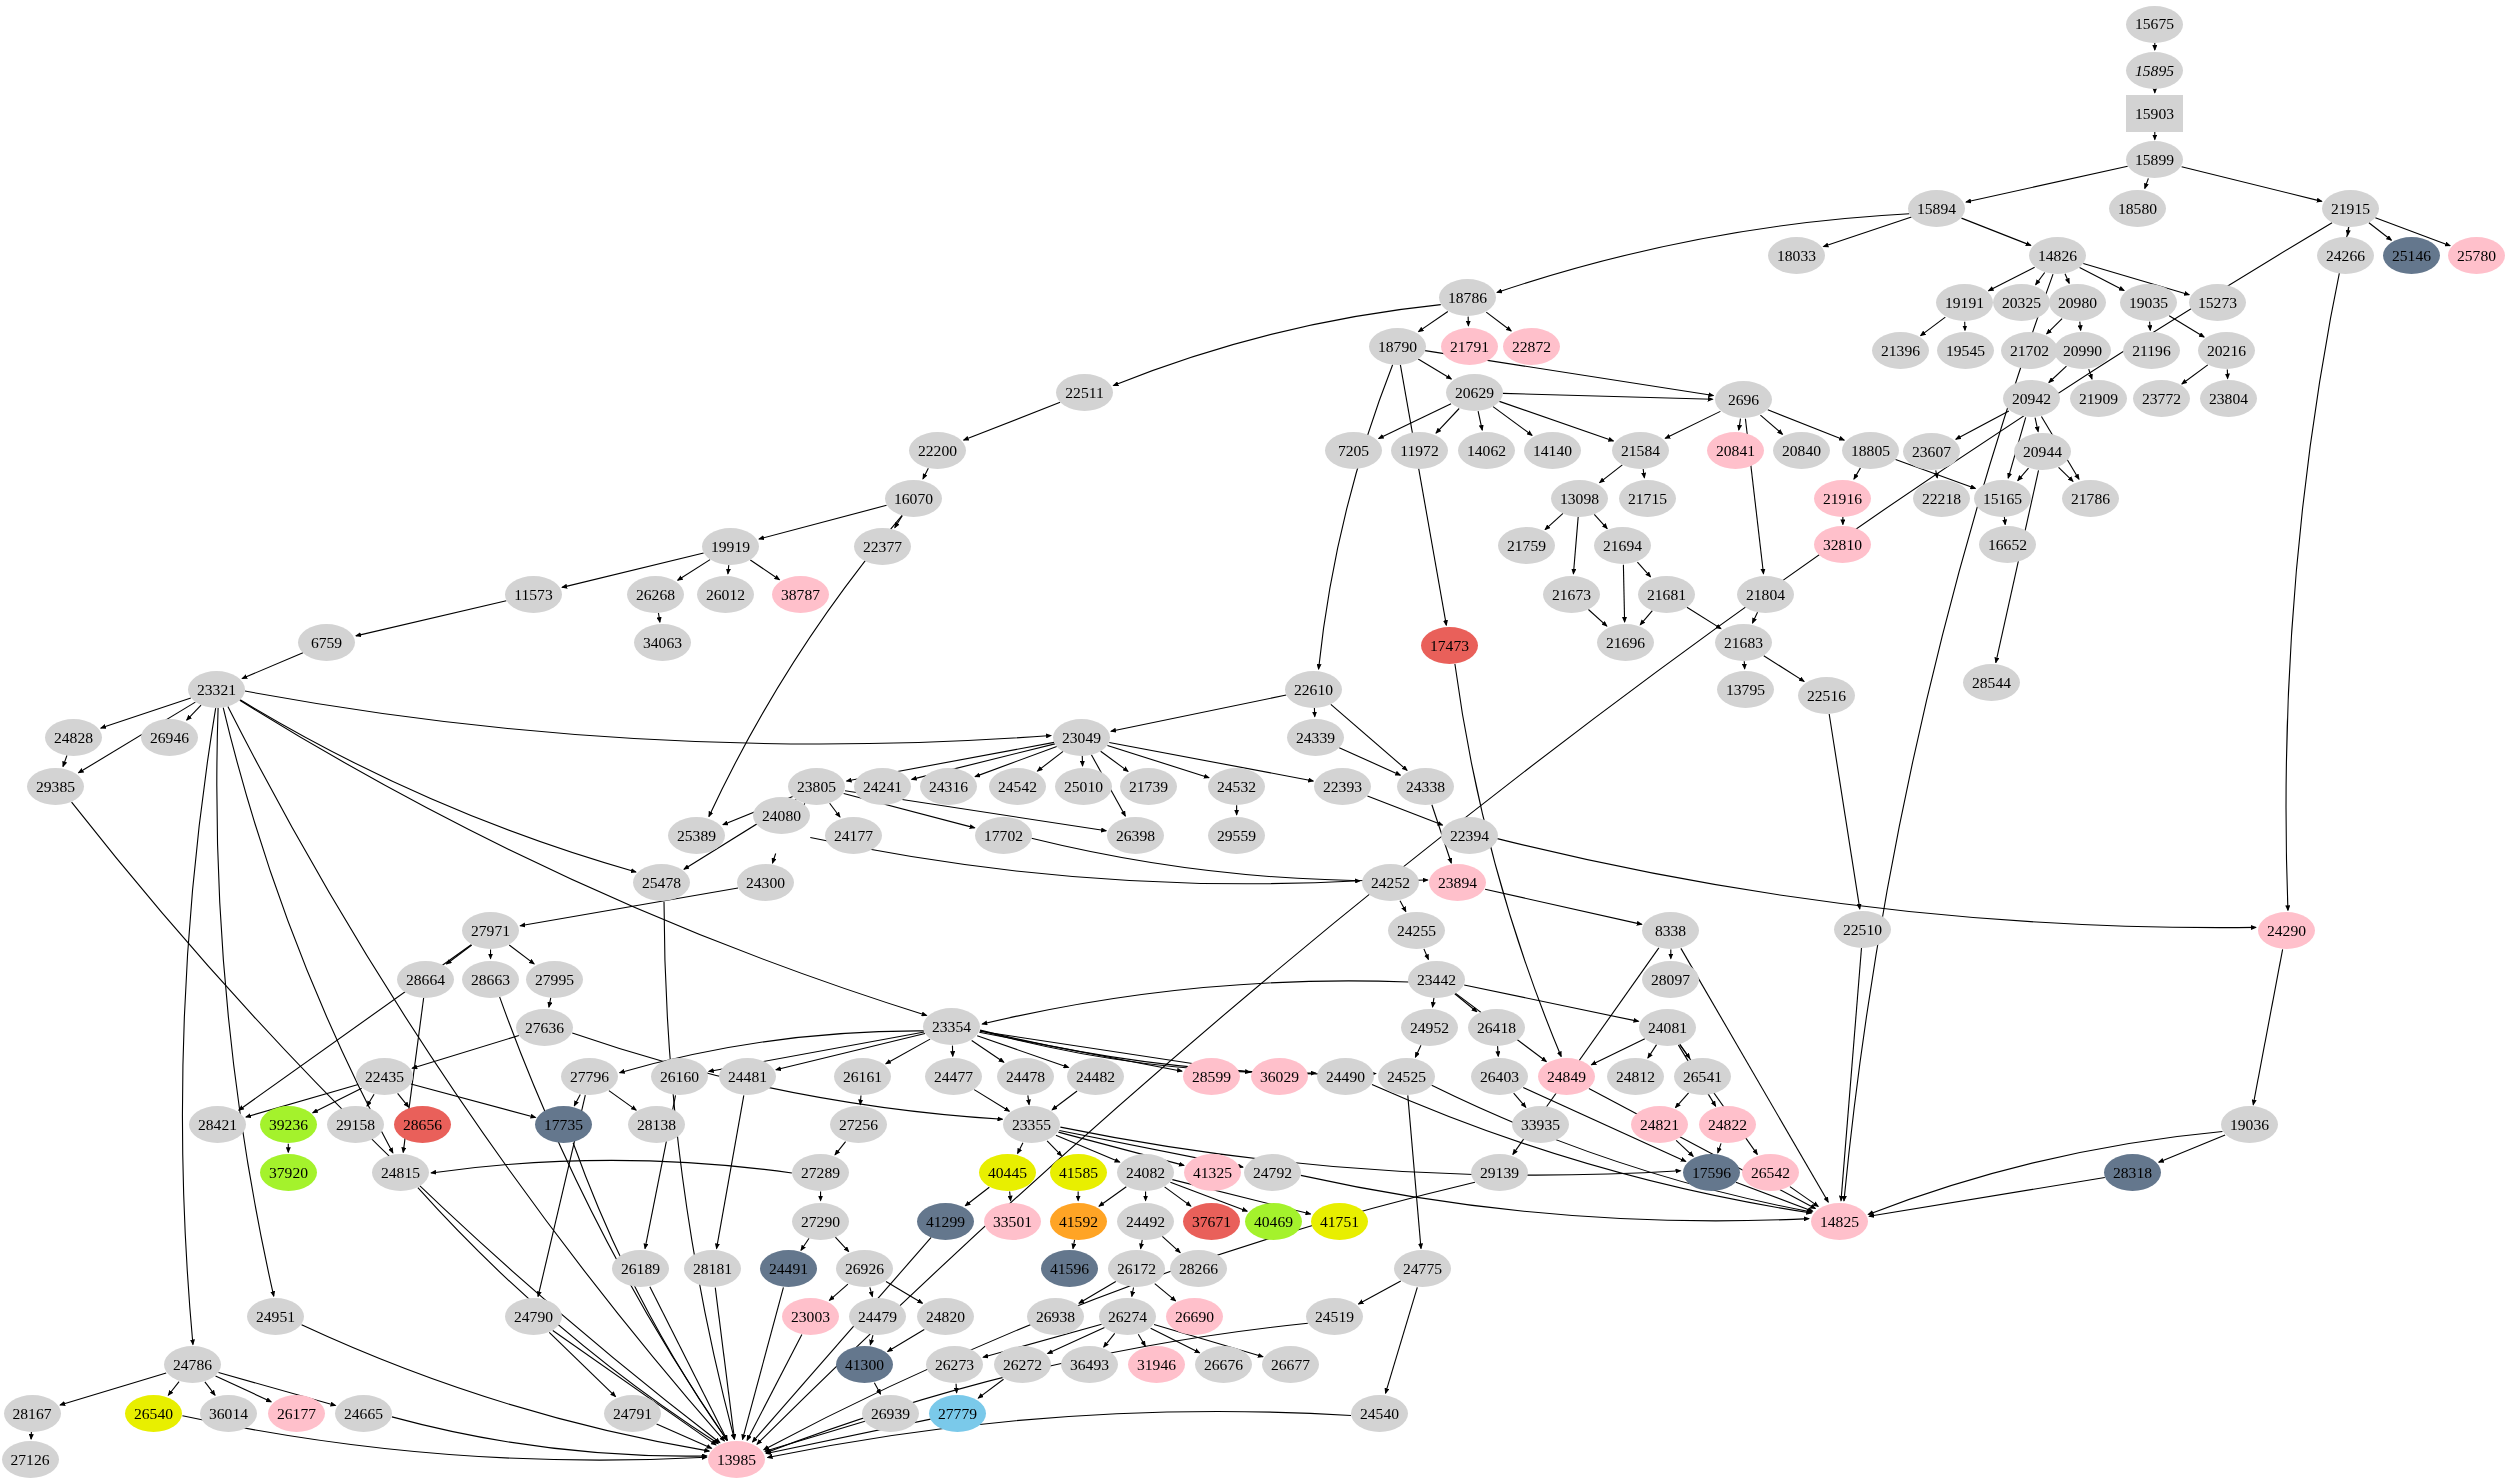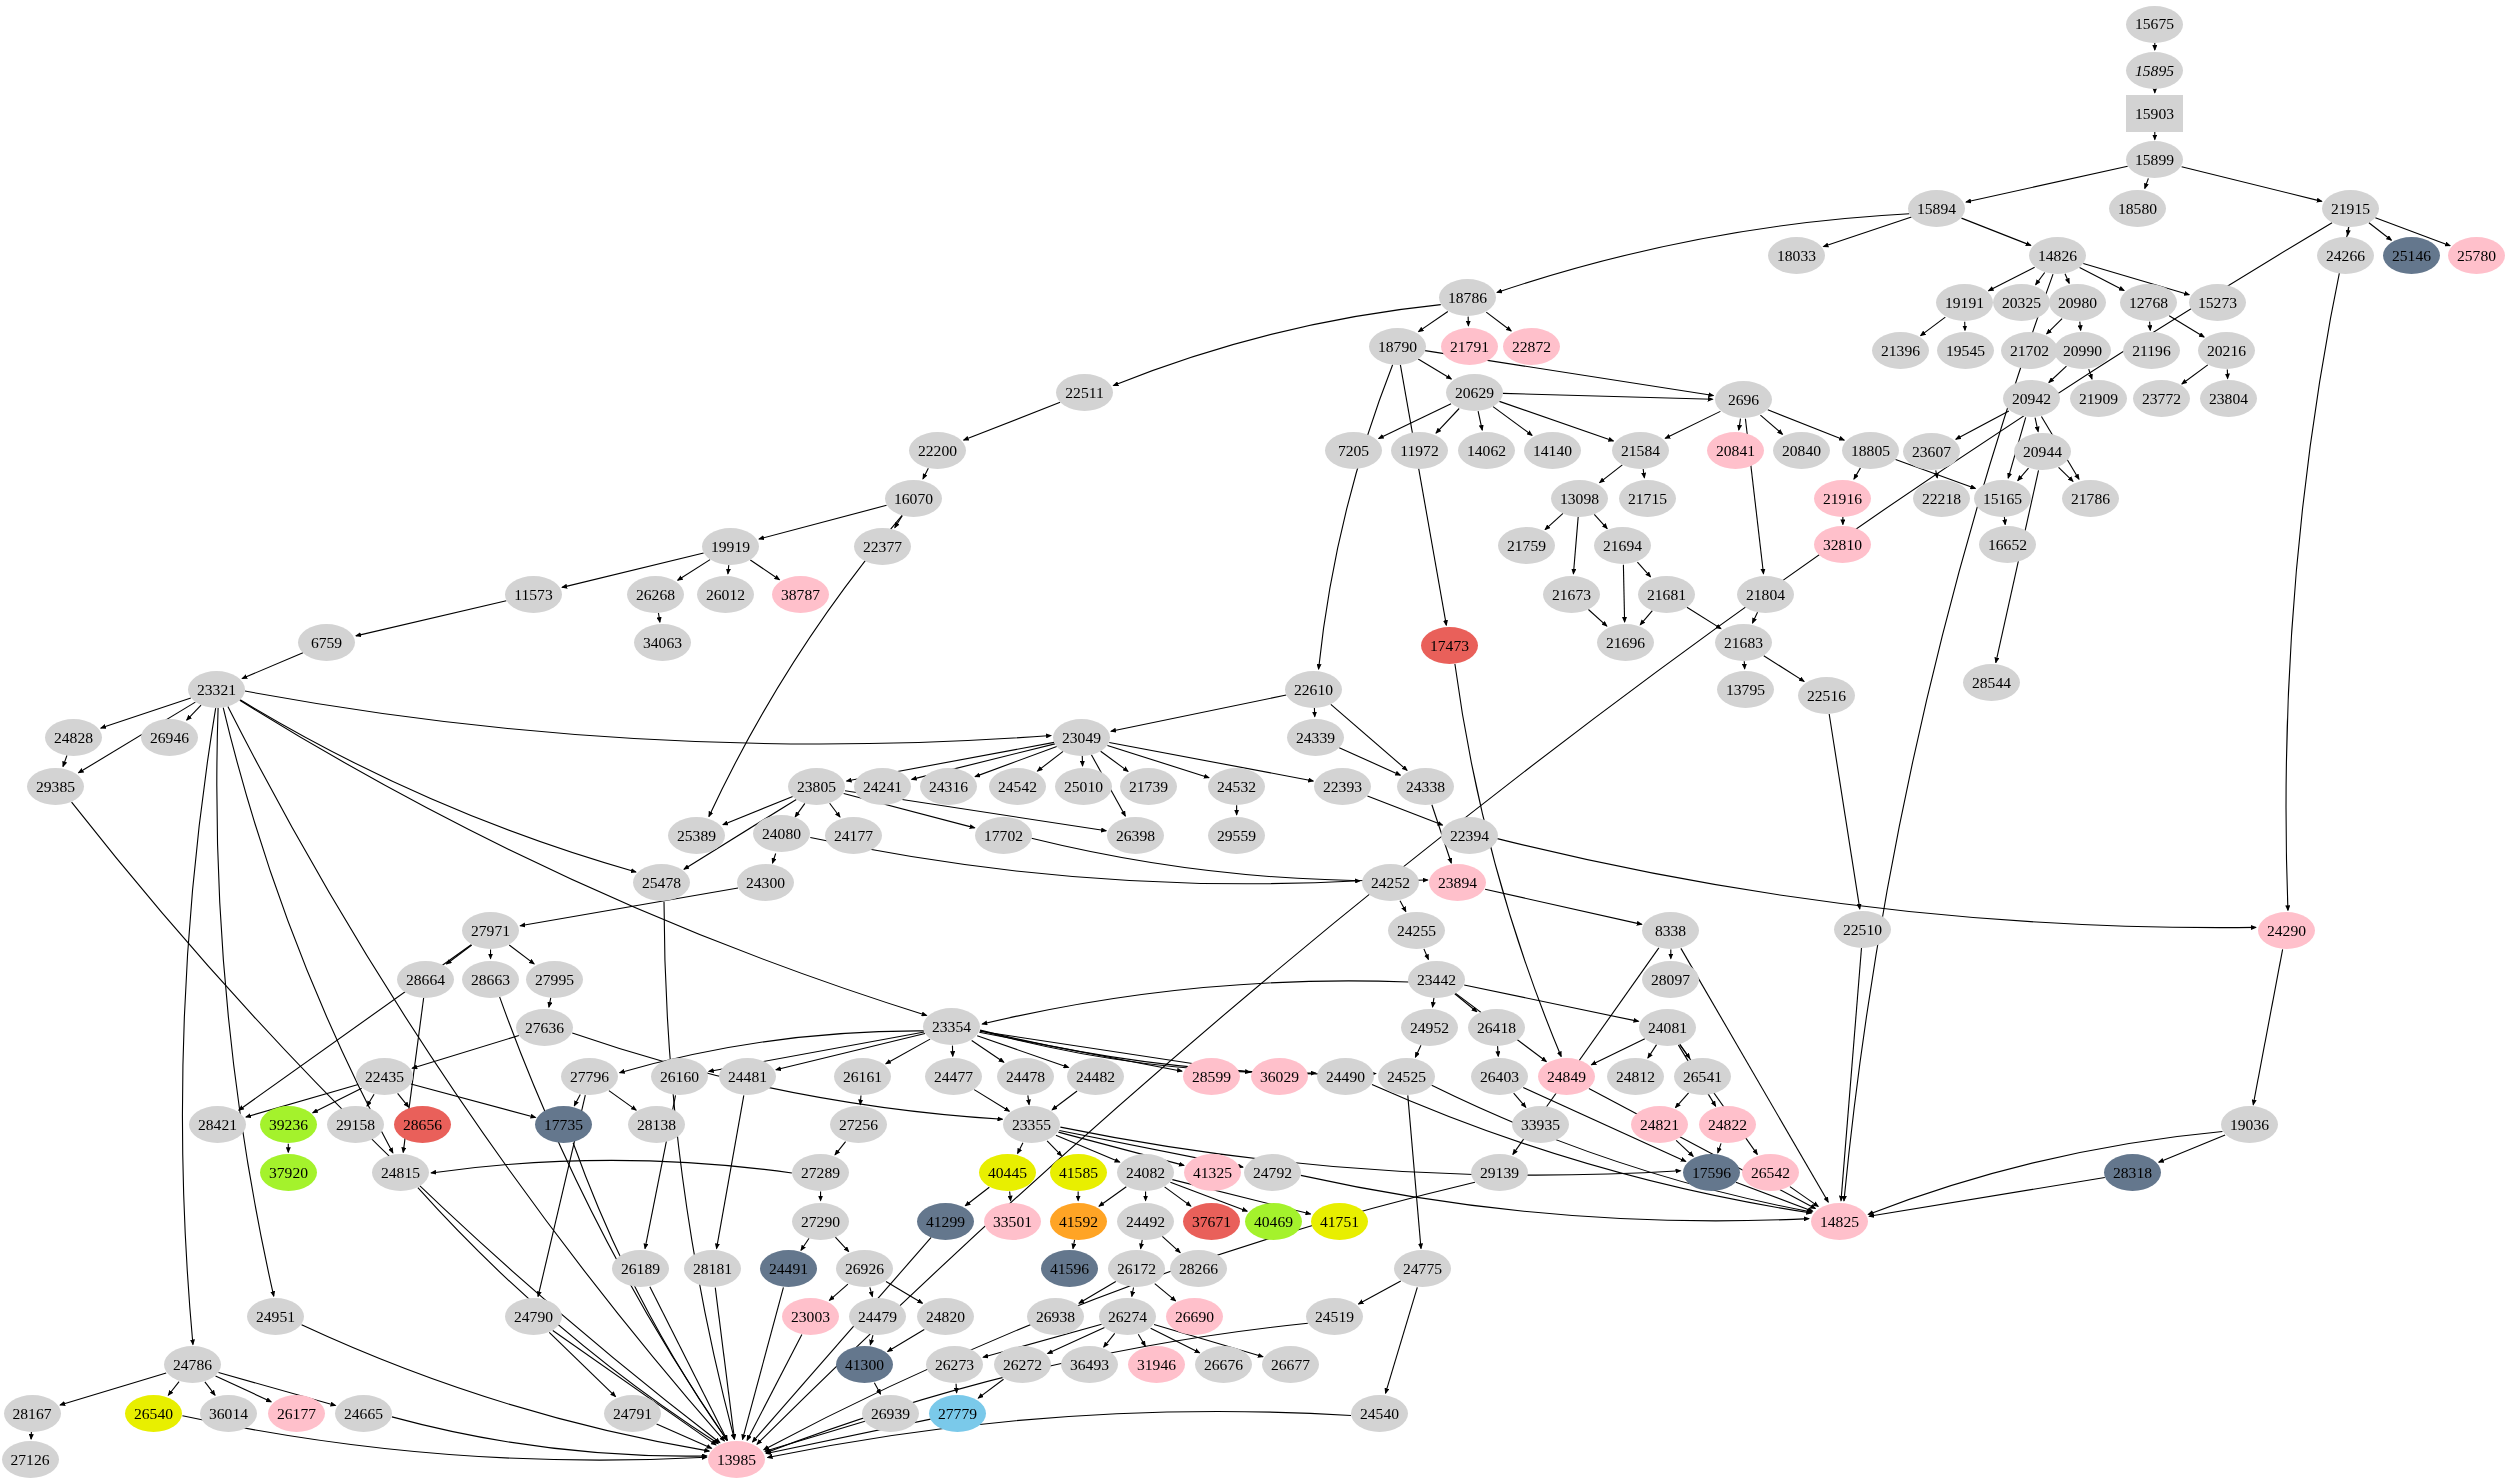--- a/index.html
+++ b/index.html
@@ -295,21 +295,21 @@
       <div class="gnode" style="left: 2322px; top: 190px; width: 57px; height: 37px; background: rgb(211, 211, 211);">21915</div>
       <div class="gnode" style="left: 2317px; top: 237px; width: 57px; height: 37px; background: rgb(211, 211, 211);">24266</div>
       <div class="gnode" style="left: 2383px; top: 237px; width: 57px; height: 37px; background: rgb(100, 119, 141);">25146</div>
       <div class="gnode" style="left: 2448px; top: 237px; width: 57px; height: 37px; background: rgb(255, 192, 203);">25780</div>
       <div class="gnode" style="left: 1908px; top: 190px; width: 57px; height: 37px; background: rgb(211, 211, 211);">15894</div>
       <div class="gnode" style="left: 1768px; top: 237px; width: 57px; height: 37px; background: rgb(211, 211, 211);">18033</div>
       <div class="gnode" style="left: 2029px; top: 237px; width: 57px; height: 37px; background: rgb(211, 211, 211);">14826</div>
       <div class="gnode" style="left: 1936px; top: 284px; width: 57px; height: 37px; background: rgb(211, 211, 211);">19191</div>
       <div class="gnode" style="left: 1993px; top: 284px; width: 57px; height: 37px; background: rgb(211, 211, 211);">20325</div>
       <div class="gnode" style="left: 2049px; top: 284px; width: 57px; height: 37px; background: rgb(211, 211, 211);">20980</div>
-      <div class="gnode" style="left: 2120px; top: 284px; width: 57px; height: 37px; background: rgb(211, 211, 211);">12768</div>
+      <div class="gnode" style="left: 2120px; top: 284px; width: 57px; height: 37px; background: rgb(211, 211, 211);">19035</div>
       <div class="gnode" style="left: 2189px; top: 284px; width: 57px; height: 37px; background: rgb(211, 211, 211);">15273</div>
       <div class="gnode" style="left: 1872px; top: 332px; width: 57px; height: 37px; background: rgb(211, 211, 211);">21396</div>
       <div class="gnode" style="left: 1937px; top: 332px; width: 57px; height: 37px; background: rgb(211, 211, 211);">19545</div>
       <div class="gnode" style="left: 2001px; top: 332px; width: 57px; height: 37px; background: rgb(211, 211, 211);">21702</div>
       <div class="gnode" style="left: 2054px; top: 332px; width: 57px; height: 37px; background: rgb(211, 211, 211);">20990</div>
       <div class="gnode" style="left: 2123px; top: 332px; width: 57px; height: 37px; background: rgb(211, 211, 211);">21196</div>
       <div class="gnode" style="left: 2198px; top: 332px; width: 57px; height: 37px; background: rgb(211, 211, 211);">20216</div>
       <div class="gnode" style="left: 2003px; top: 380px; width: 57px; height: 37px; background: rgb(211, 211, 211);">20942</div>
       <div class="gnode" style="left: 2070px; top: 380px; width: 57px; height: 37px; background: rgb(211, 211, 211);">21909</div>
       <div class="gnode" style="left: 2133px; top: 380px; width: 57px; height: 37px; background: rgb(211, 211, 211);">23772</div>
@@ -375,21 +375,21 @@
       <div class="gnode" style="left: 788px; top: 768px; width: 57px; height: 37px; background: rgb(211, 211, 211);">23805</div>
       <div class="gnode" style="left: 854px; top: 768px; width: 57px; height: 37px; background: rgb(211, 211, 211);">24241</div>
       <div class="gnode" style="left: 920px; top: 768px; width: 57px; height: 37px; background: rgb(211, 211, 211);">24316</div>
       <div class="gnode" style="left: 989px; top: 768px; width: 57px; height: 37px; background: rgb(211, 211, 211);">24542</div>
       <div class="gnode" style="left: 1055px; top: 768px; width: 57px; height: 37px; background: rgb(211, 211, 211);">25010</div>
       <div class="gnode" style="left: 1120px; top: 768px; width: 57px; height: 37px; background: rgb(211, 211, 211);">21739</div>
       <div class="gnode" style="left: 1208px; top: 768px; width: 57px; height: 37px; background: rgb(211, 211, 211);">24532</div>
       <div class="gnode" style="left: 1314px; top: 768px; width: 57px; height: 37px; background: rgb(211, 211, 211);">22393</div>
       <div class="gnode" style="left: 1397px; top: 768px; width: 57px; height: 37px; background: rgb(211, 211, 211);">24338</div>
       <div class="gnode" style="left: 668px; top: 817px; width: 57px; height: 37px; background: rgb(211, 211, 211);">25389</div>
-      <div class="gnode" style="left: 753px; top: 815px; width: 57px; height: 37px; background: rgb(211, 211, 211);">24080</div>
+      <div class="gnode" style="left: 753px; top: 797px; width: 57px; height: 37px; background: rgb(211, 211, 211);">24080</div>
       <div class="gnode" style="left: 825px; top: 817px; width: 57px; height: 37px; background: rgb(211, 211, 211);">24177</div>
       <div class="gnode" style="left: 975px; top: 817px; width: 57px; height: 37px; background: rgb(211, 211, 211);">17702</div>
       <div class="gnode" style="left: 1107px; top: 817px; width: 57px; height: 37px; background: rgb(211, 211, 211);">26398</div>
       <div class="gnode" style="left: 1208px; top: 817px; width: 57px; height: 37px; background: rgb(211, 211, 211);">29559</div>
       <div class="gnode" style="left: 1441px; top: 817px; width: 57px; height: 37px; background: rgb(211, 211, 211);">22394</div>
       <div class="gnode" style="left: 633px; top: 864px; width: 57px; height: 37px; background: rgb(211, 211, 211);">25478</div>
       <div class="gnode" style="left: 737px; top: 864px; width: 57px; height: 37px; background: rgb(211, 211, 211);">24300</div>
       <div class="gnode" style="left: 1362px; top: 864px; width: 57px; height: 37px; background: rgb(211, 211, 211);">24252</div>
       <div class="gnode" style="left: 1429px; top: 864px; width: 57px; height: 37px; background: rgb(255, 192, 203);">23894</div>
       <div class="gnode" style="left: 1388px; top: 912px; width: 57px; height: 37px; background: rgb(211, 211, 211);">24255</div>

